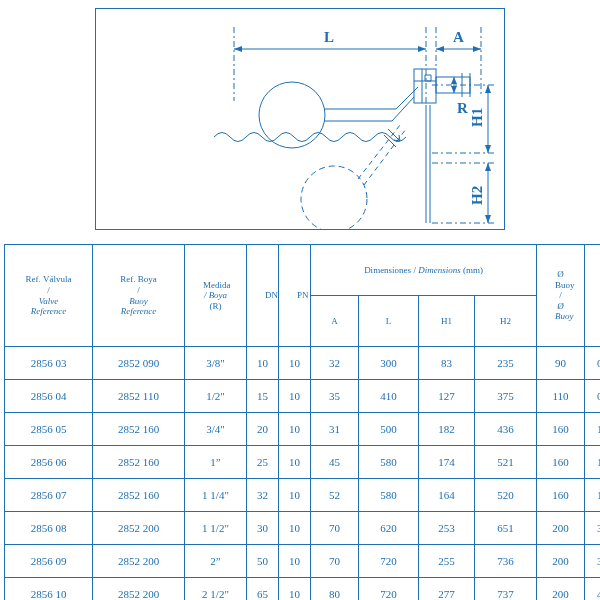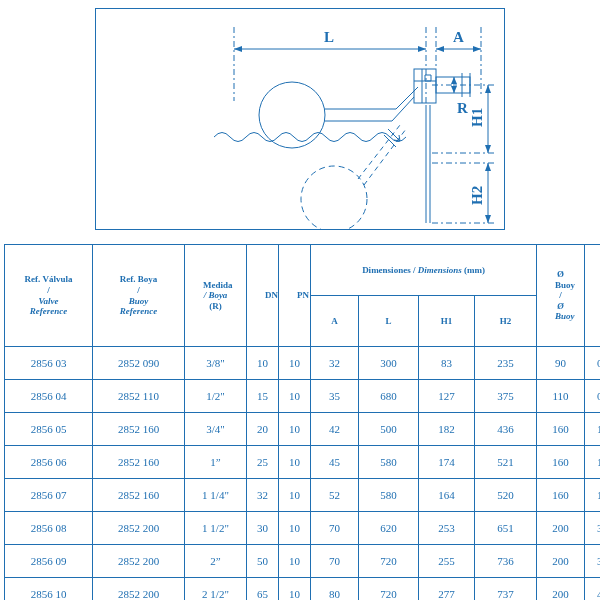--- a/index.html
+++ b/index.html
@@ -54,21 +54,21 @@
   }
   table.spec th, table.spec td {
     border: 1px solid #1f6fb2;
     text-align: center;
     vertical-align: middle;
     color: #1f6fb2;
     font-family: "Liberation Serif", serif;
   }
   table.spec thead th {
     font-size: 9px;
-    font-weight: bold;
+    font-weight: normal;
     line-height: 1.18;
     padding: 2px 18px;
     height: 46px;
   }
   table.spec thead th .it {
     font-style: italic;
   }
   table.spec tbody td {
     font-size: 11px;
     padding: 5px 1px;
@@ -245,33 +245,33 @@
             <td>90</td>
             <td>0.35</td>
           </tr>
           <tr>
             <td>2856 04</td>
             <td>2852 110</td>
             <td>1/2"</td>
             <td>15</td>
             <td>10</td>
             <td>35</td>
-            <td>680</td>
+            <td>410</td>
             <td>127</td>
             <td>375</td>
             <td>110</td>
             <td>0.45</td>
           </tr>
           <tr>
             <td>2856 05</td>
             <td>2852 160</td>
             <td>3/4"</td>
             <td>20</td>
             <td>10</td>
-            <td>42</td>
+            <td>31</td>
             <td>500</td>
             <td>182</td>
             <td>436</td>
             <td>160</td>
             <td>1.00</td>
           </tr>
           <tr>
             <td>2856 06</td>
             <td>2852 160</td>
             <td>1”</td>

